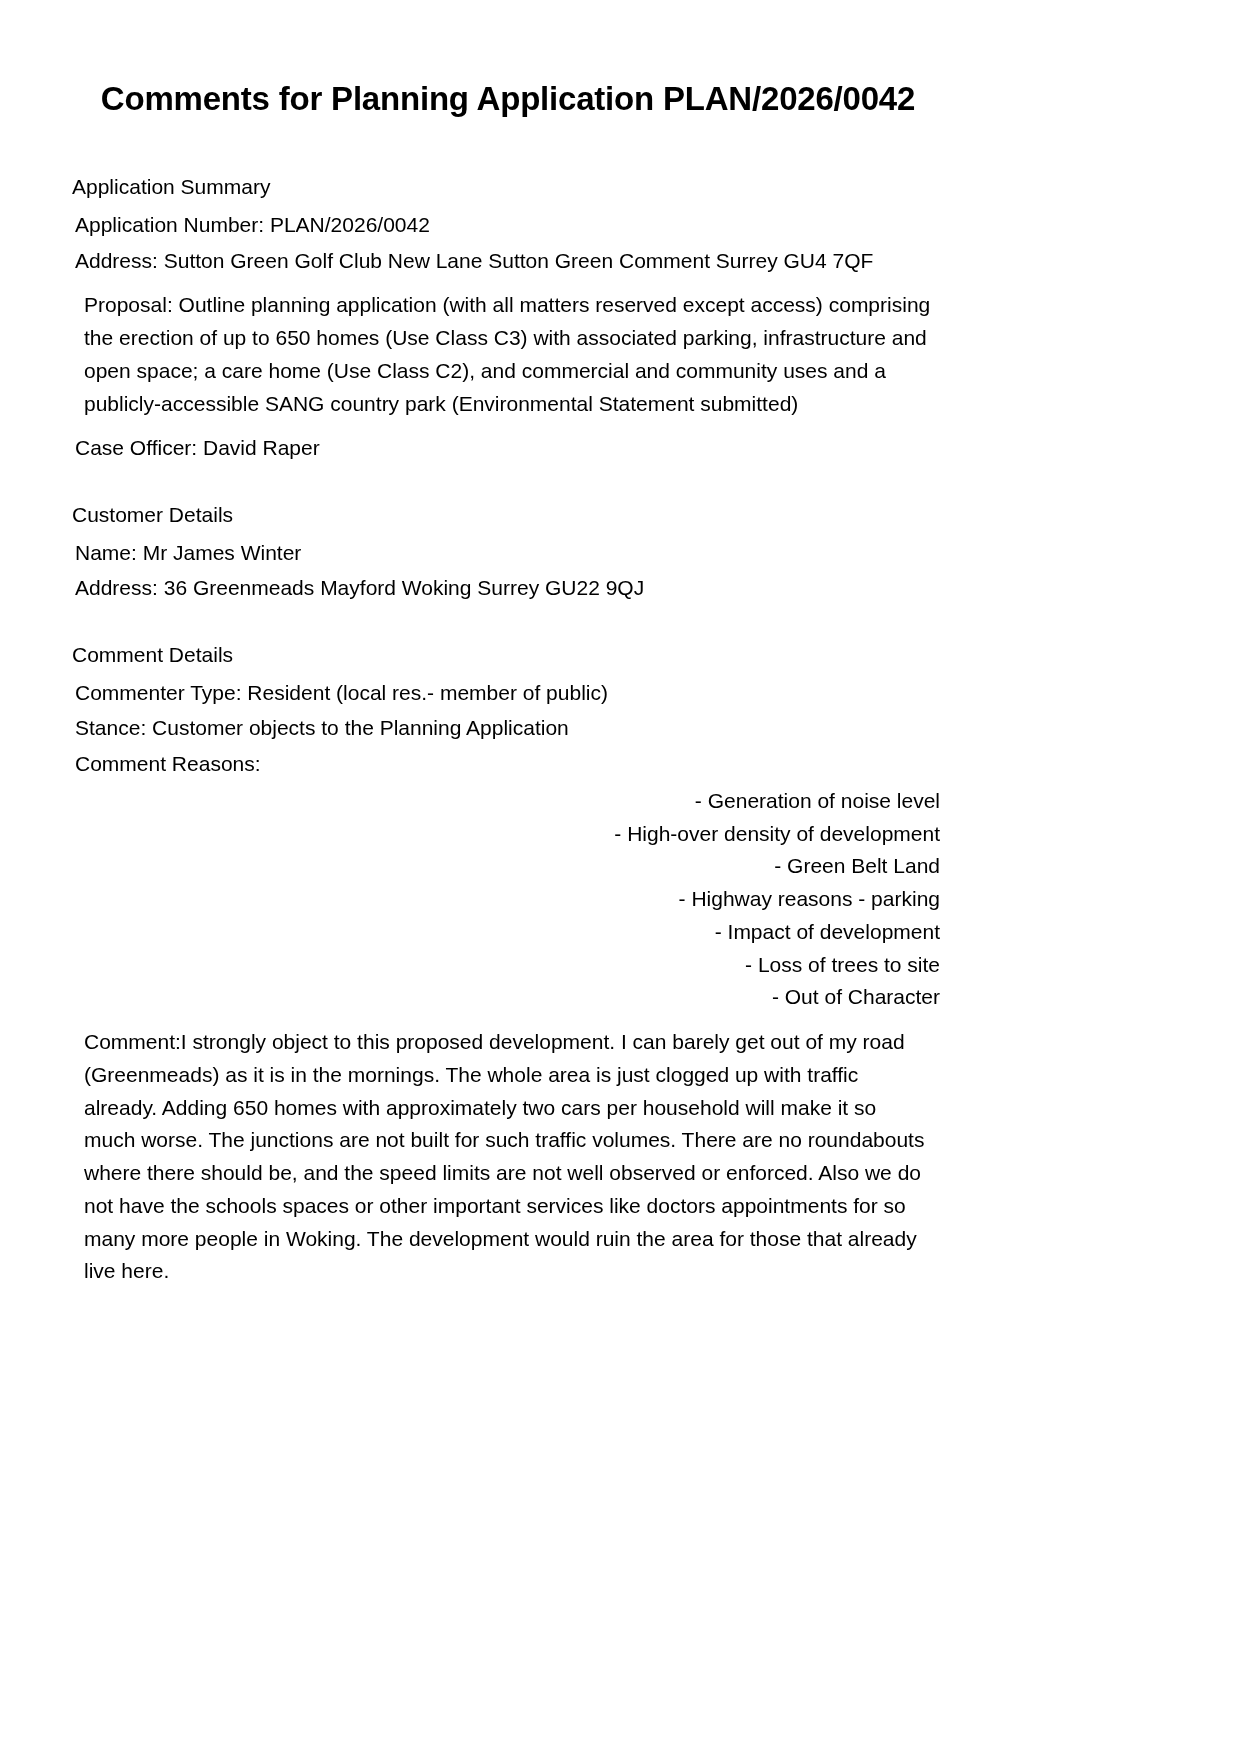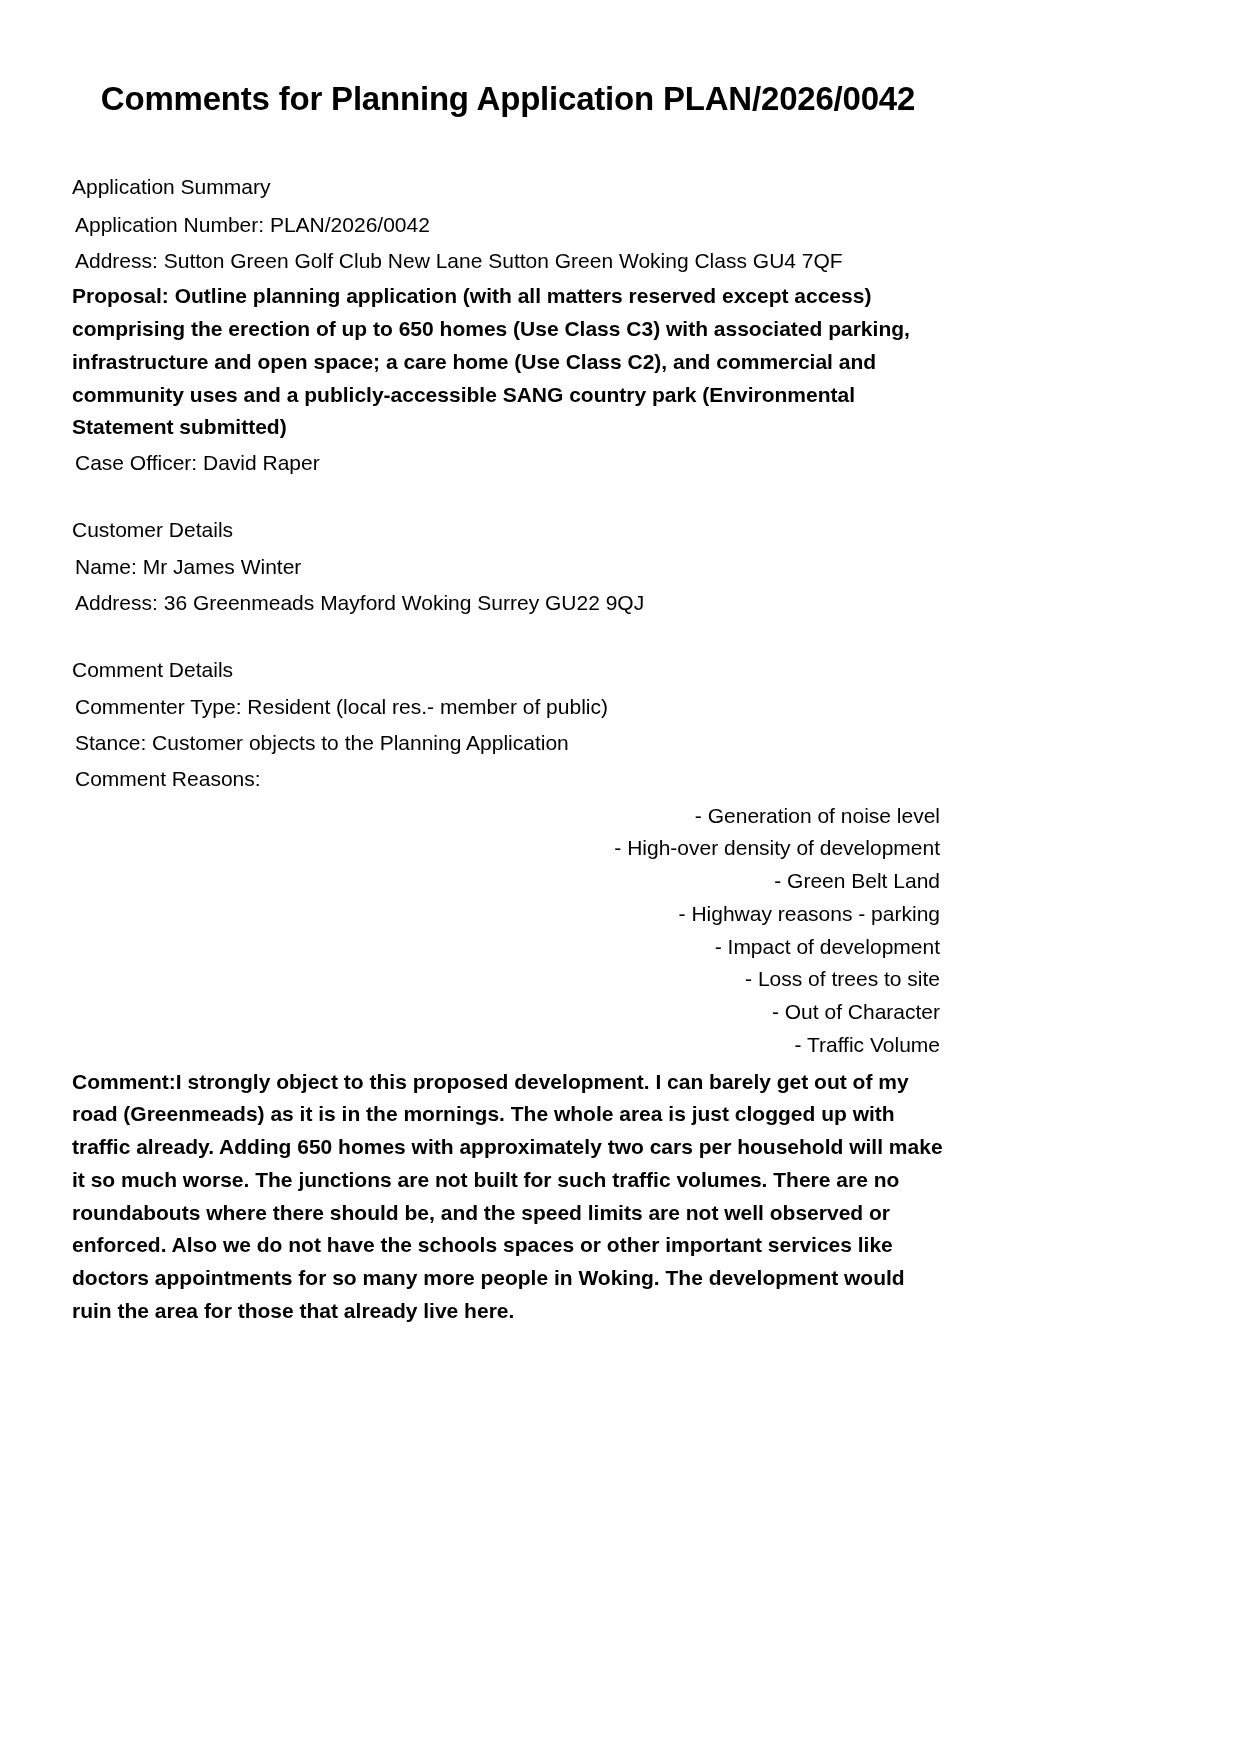--- a/index.html
+++ b/index.html
@@ -38,23 +38,22 @@
     line-height: 1.5;
   }
   .line {
     font-size: 21px;
     line-height: 1.56;
     margin: 3px;
   }
   .para {
     font-size: 21px;
     line-height: 1.56;
-    margin: 0;
+    margin: 12px;
     text-align: left;
-    font-weight: bold;
   }
   .reasons {
     list-style: none;
     margin: 4px;
     padding: 0;
     text-align: right;
   }
   .reasons li {
     font-size: 21px;
     line-height: 1.56;
@@ -67,21 +66,21 @@
 </head>
 <body>
 
 <div class="page">
 
   <h1 class="doc-title">Comments for Planning Application PLAN/2026/0042</h1>
 
   <div class="section">
     <h2 class="section-heading">Application Summary</h2>
     <p class="line">Application Number: PLAN/2026/0042</p>
-    <p class="line">Address: Sutton Green Golf Club New Lane Sutton Green Woking Class GU4 7QF</p>
+    <p class="line">Address: Sutton Green Golf Club New Lane Sutton Green Comment Surrey GU4 7QF</p>
     <p class="para">Proposal: Outline planning application (with all matters reserved except access) comprising the erection of up to 650 homes (Use Class C3) with associated parking, infrastructure and open space; a care home (Use Class C2), and commercial and community uses and a publicly-accessible SANG country park (Environmental Statement submitted)</p>
     <p class="line">Case Officer: David Raper</p>
   </div>
 
   <div class="section">
     <h2 class="section-heading">Customer Details</h2>
     <p class="line">Name: Mr James Winter</p>
     <p class="line">Address: 36 Greenmeads Mayford Woking Surrey GU22 9QJ</p>
   </div>
 
@@ -91,18 +90,17 @@
     <p class="line">Stance: Customer objects to the Planning Application</p>
     <p class="line">Comment Reasons:</p>
     <ul class="reasons">
       <li>Generation of noise level</li>
       <li>High-over density of development</li>
       <li>Green Belt Land</li>
       <li>Highway reasons - parking</li>
       <li>Impact of development</li>
       <li>Loss of trees to site</li>
       <li>Out of Character</li>
-      <li>Traffic Volume</li>
     </ul>
     <p class="para">Comment:I strongly object to this proposed development. I can barely get out of my road (Greenmeads) as it is in the mornings. The whole area is just clogged up with traffic already. Adding 650 homes with approximately two cars per household will make it so much worse. The junctions are not built for such traffic volumes. There are no roundabouts where there should be, and the speed limits are not well observed or enforced. Also we do not have the schools spaces or other important services like doctors appointments for so many more people in Woking. The development would ruin the area for those that already live here.</p>
   </div>
 
 </div>
 
 </body></html>

